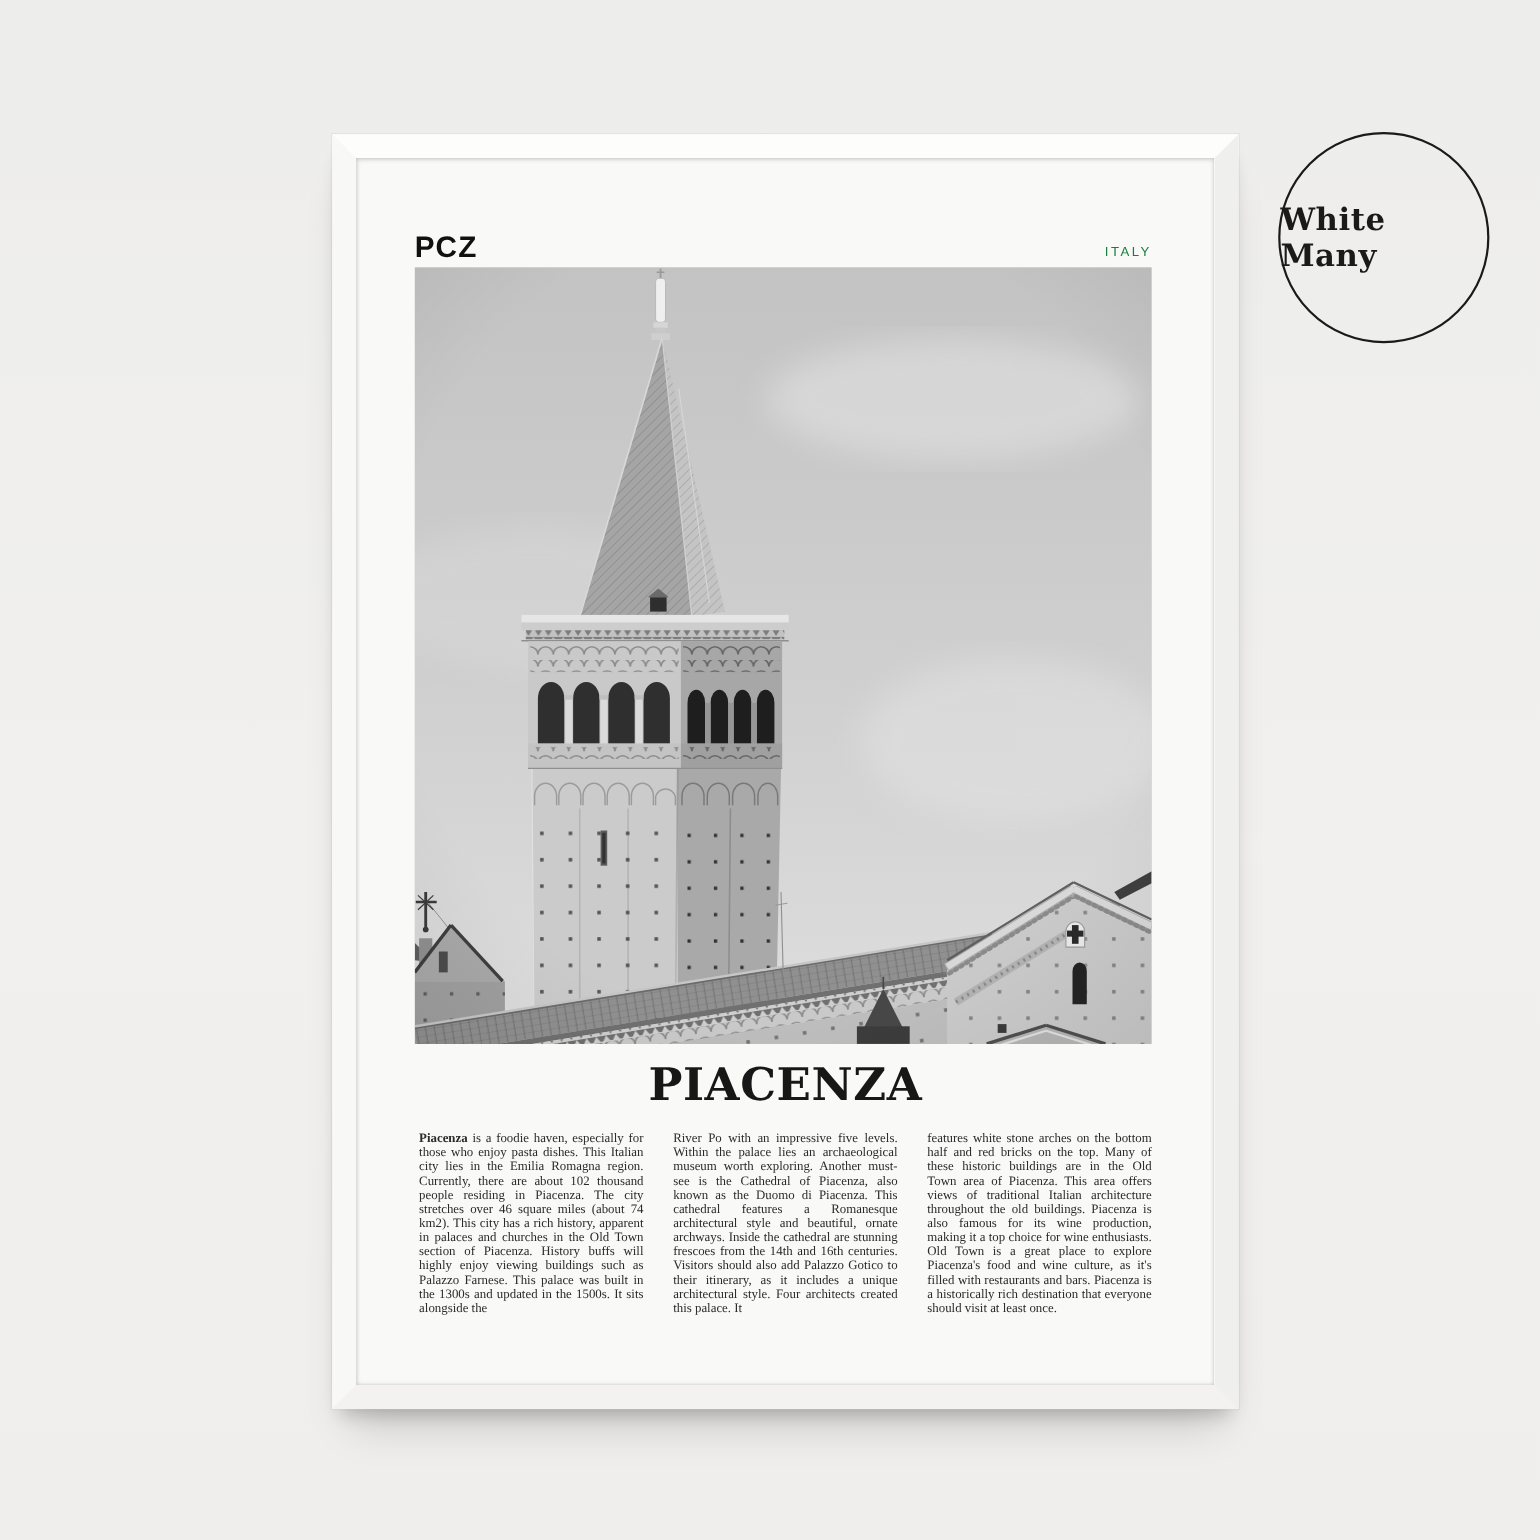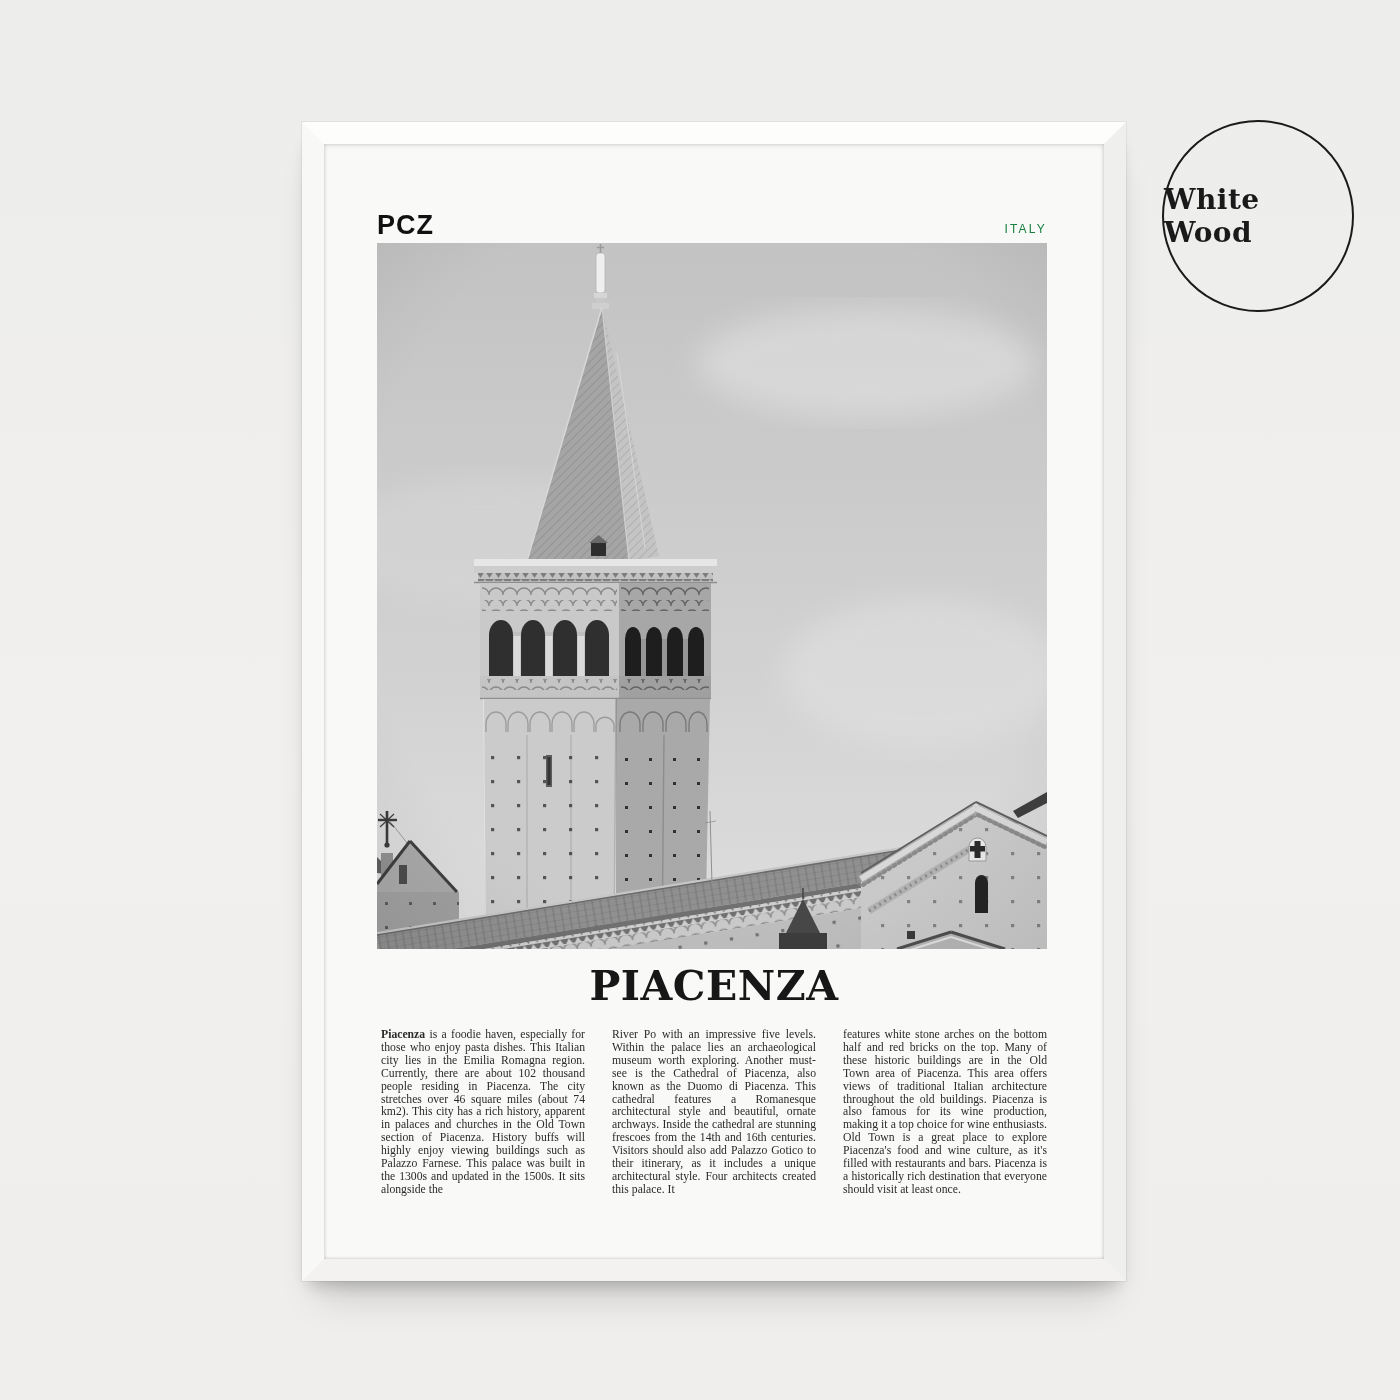--- a/index.html
+++ b/index.html
@@ -64,21 +64,21 @@
   }
   .col p{margin:4px;}
   .col strong{font-weight:bold;}
 </style>
 </head>
 <body>
 
 <div class="scene">
 
   <div class="badge">
-    <span>White Wood</span>
+    <span>White Many</span>
   </div>
 
   <div class="frame">
     <div class="mat">
 
       <div class="brand">PCZ</div>
       <div class="country">ITALY</div>
 
       <div class="photo">
         <svg width="670" height="706" viewBox="0 0 670 706" xmlns="http://www.w3.org/2000/svg">

